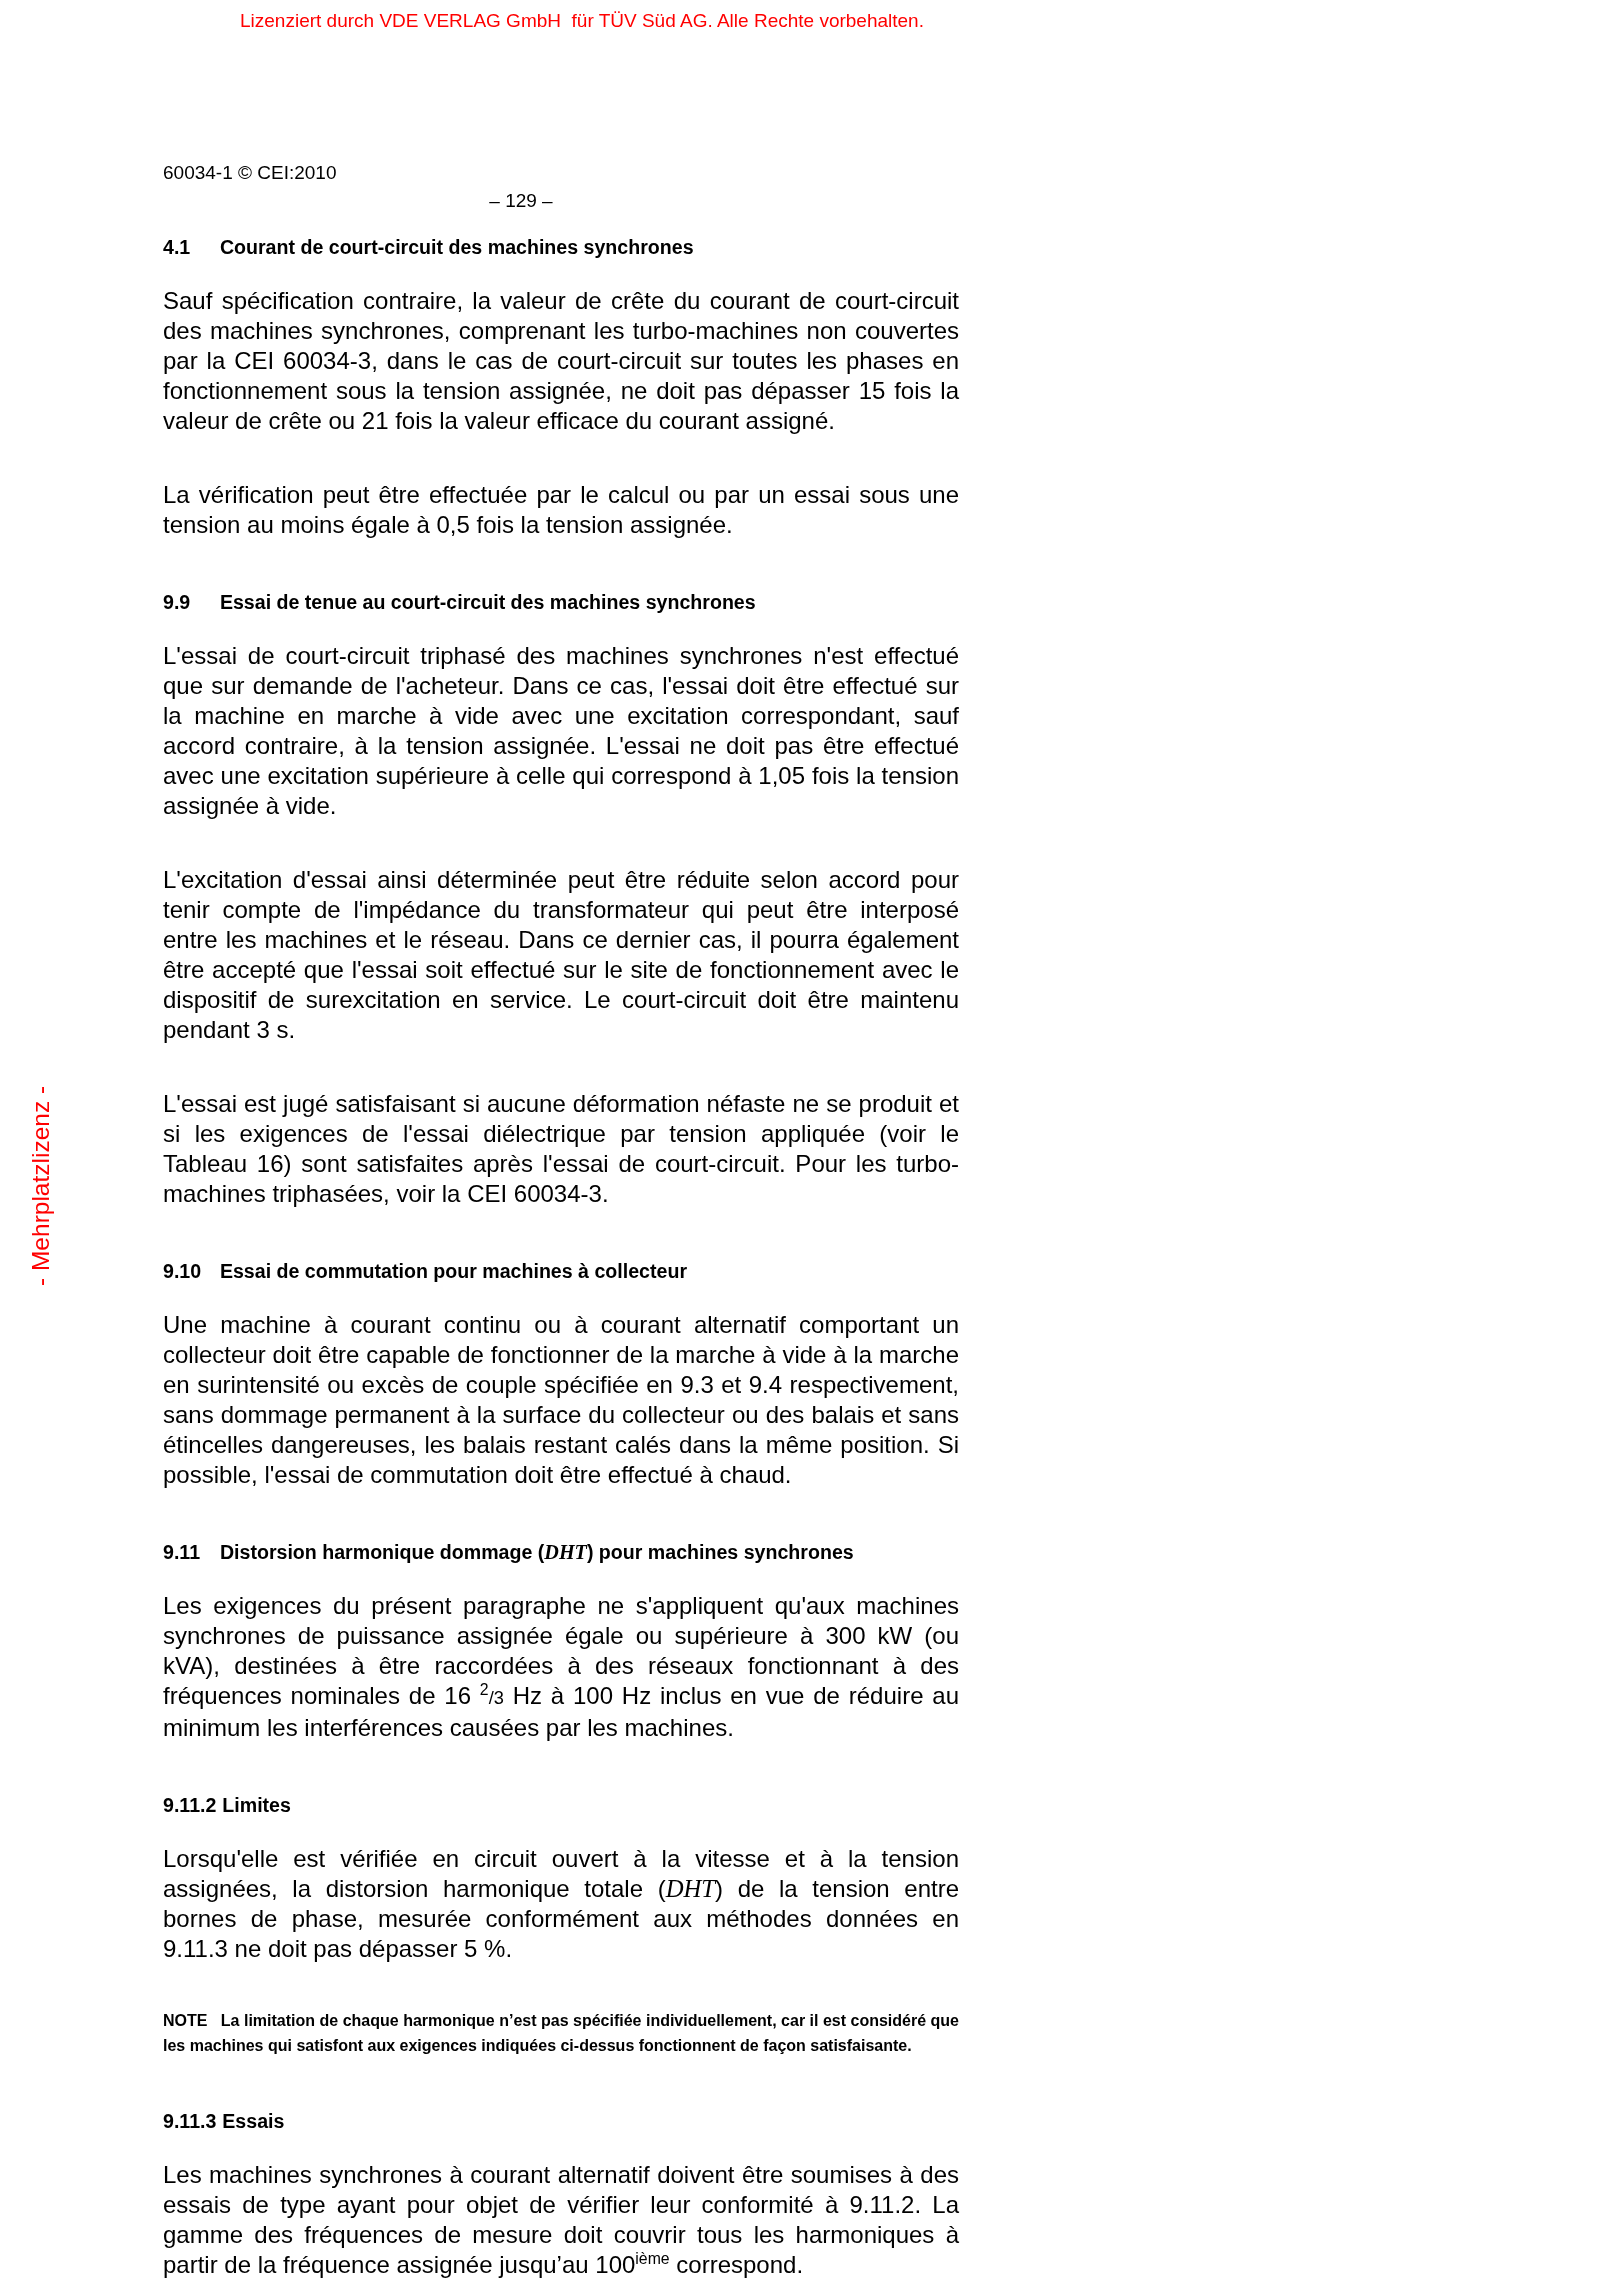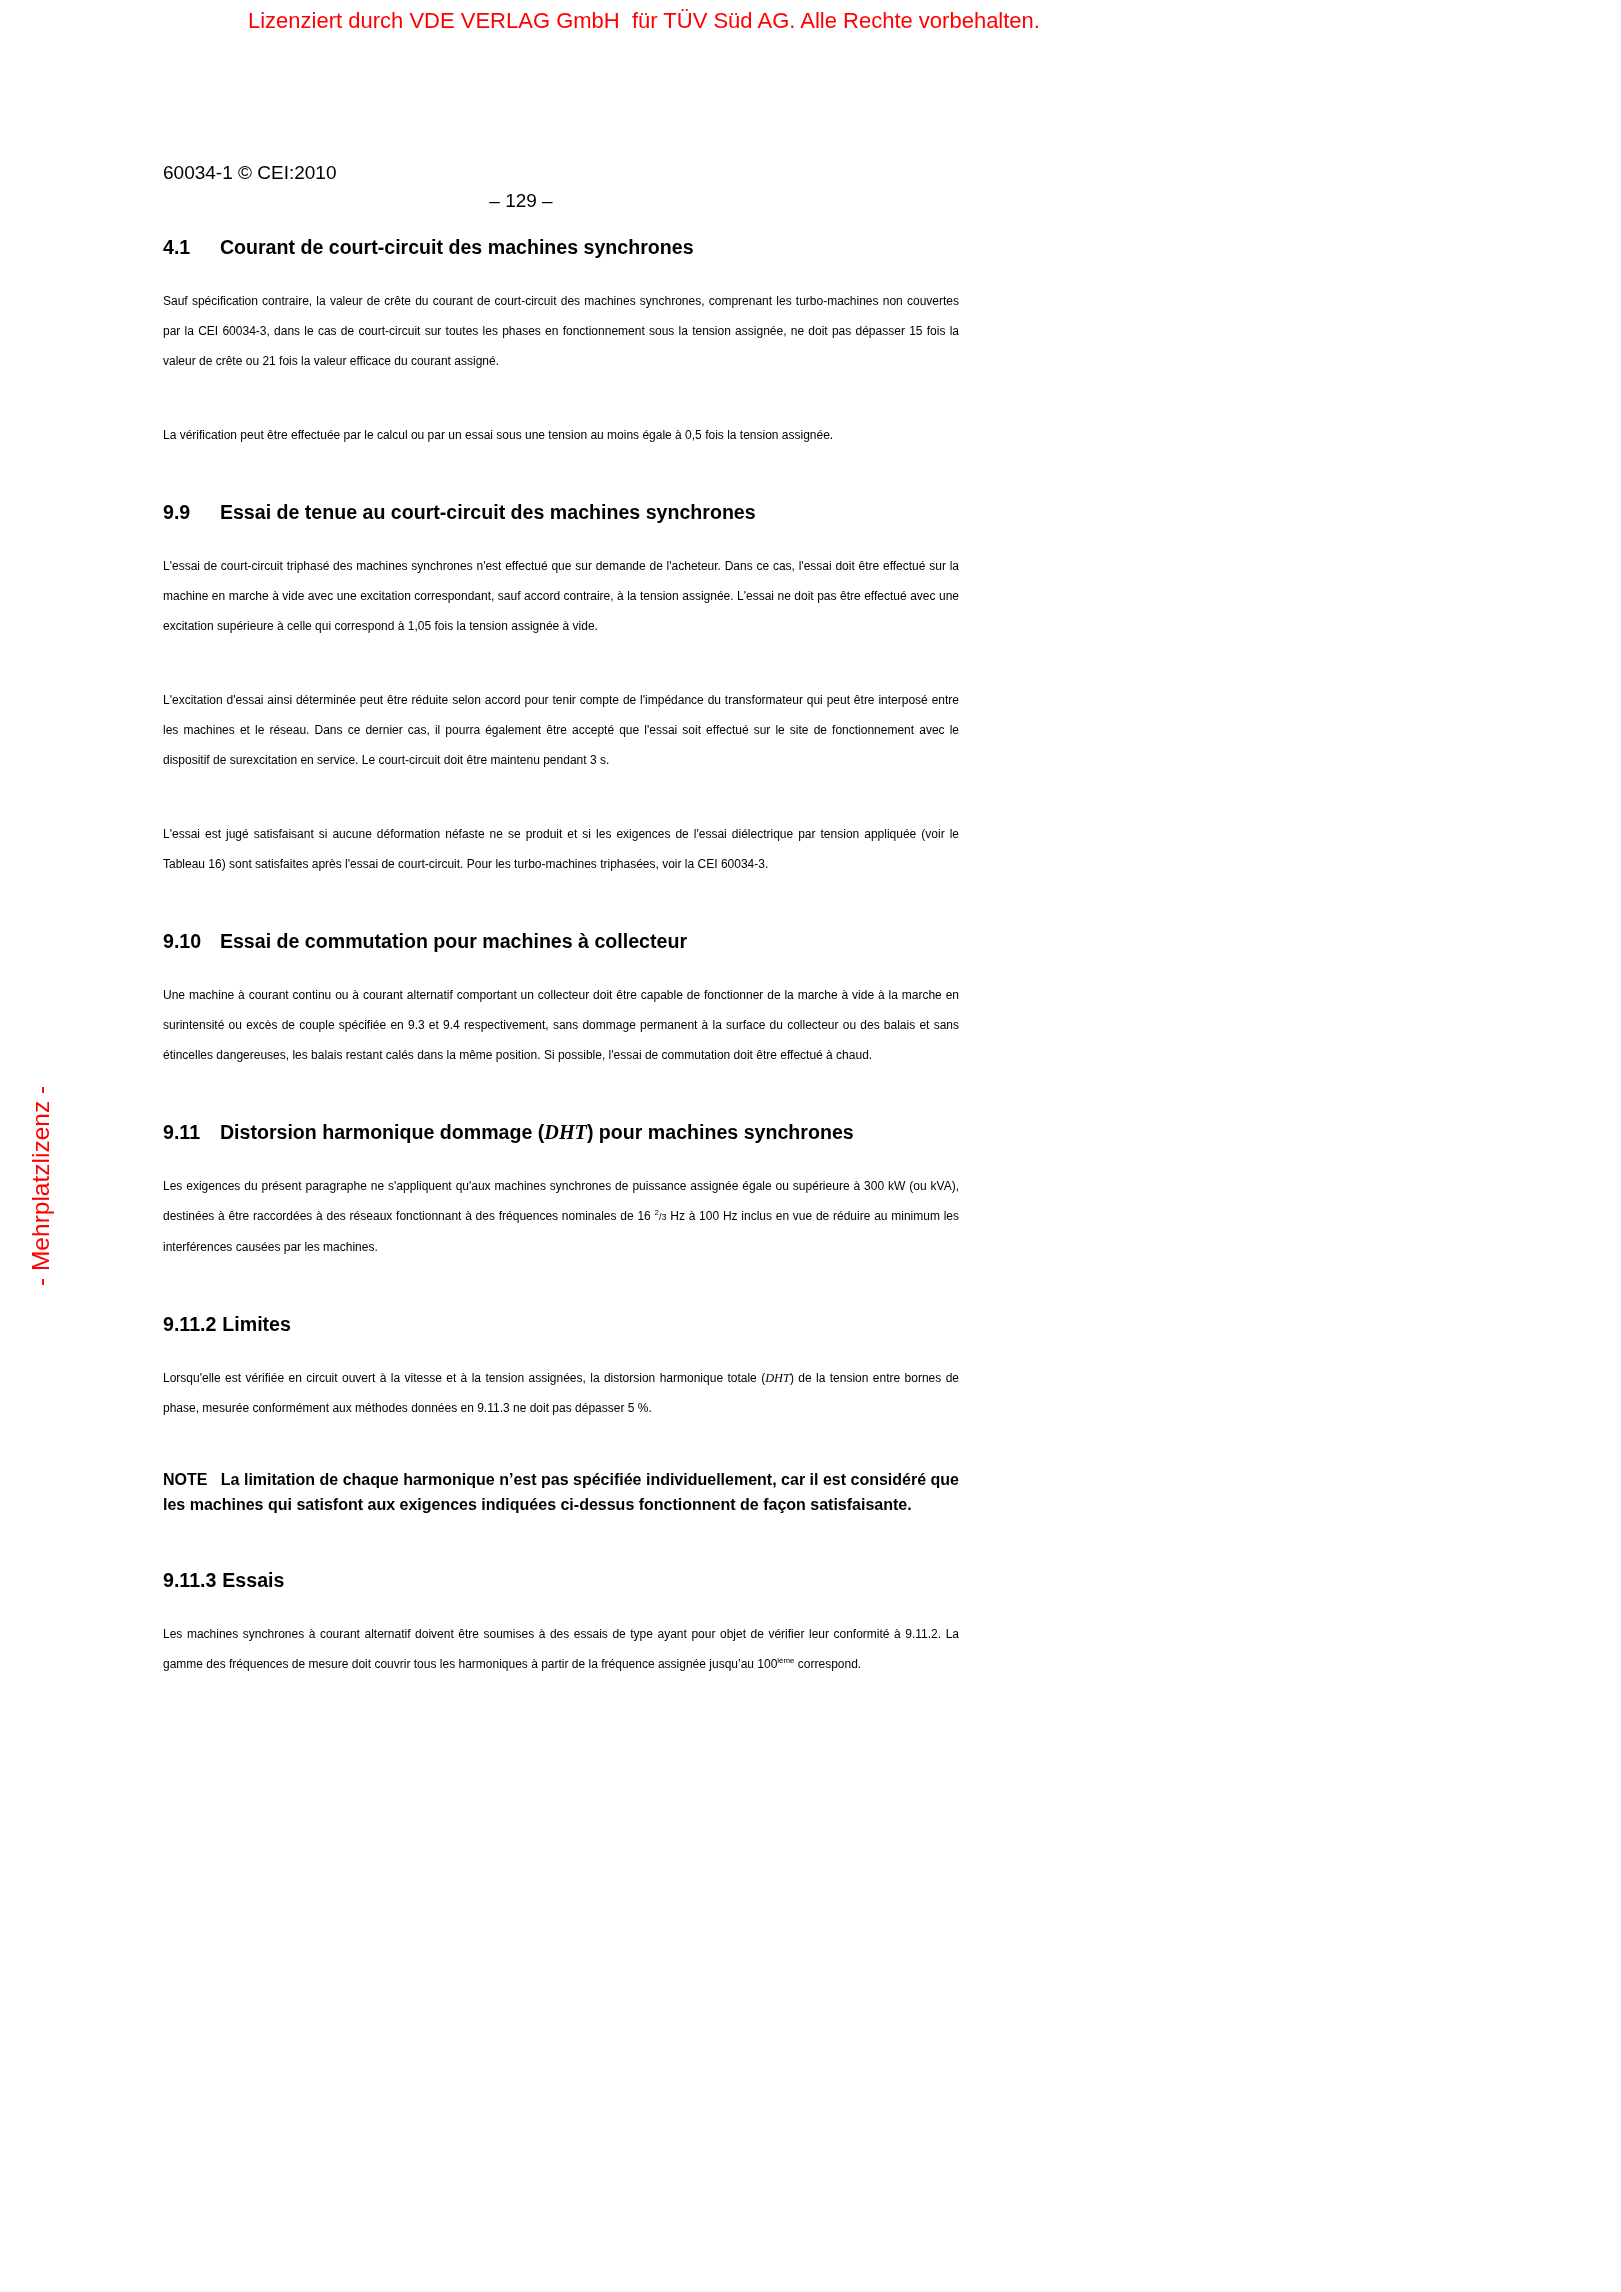--- a/index.html
+++ b/index.html
@@ -1,39 +1,39 @@
 <!DOCTYPE html>
 <html><head>
 <meta charset="utf-8">
 <style>
   html,body{margin:0;padding:0;background:#ffffff;}
   .page{
     position:relative;width:1621px;height:2293px;background:#ffffff;
     overflow:hidden;color:#000;font-family:"Liberation Sans",sans-serif;
   }
   .license-banner{
-    position:absolute;left:248px;top:7.8px;font-size:22px;line-height:25.5px;
+    position:absolute;left:240px;top:7.8px;font-size:19px;line-height:25.5px;
     color:#ff0000;white-space:nowrap;
   }
   .watermark{
     position:absolute;left:27.4px;top:1286px;font-size:24.5px;color:#ff0000;
     white-space:nowrap;transform:rotate(-90deg);transform-origin:0 0;
   }
   .content{position:absolute;left:163px;top:161px;width:796px;}
   .page-header{position:relative;height:23.5px;font-size:19px;line-height:23.5px;}
   .doc-ref{position:absolute;left:0;top:0;}
   .page-num{position:absolute;left:255px;top:0;width:206px;text-align:center;margin-top:28px;}
   .heading{
     display:flex;align-items:baseline;font-weight:bold;font-size:19.6px;
     line-height:23.5px;margin:51px 0 26.5px 0;
   }
   .h-num{flex:0 0 auto;min-width:51px;padding-right:5.9px;}
   .h-title{flex:1 1 auto;}
   .body-para{
-    font-size:12px;line-height:30px;text-align:justify;margin:0 0 44px 0;
+    font-size:24px;line-height:30px;text-align:justify;margin:0 0 44px 0;
   }
   .note{
     font-size:16px;line-height:25.5px;text-align:justify;margin:0 0 44px 0;font-weight:bold;
   }
   .serif-italic{font-family:"Liberation Serif",serif;font-style:italic;font-size:103%;}
   .sup{font-size:66%;vertical-align:super;line-height:0;}
   .small{font-size:76%;}
 </style>
 </head>
 <body>

